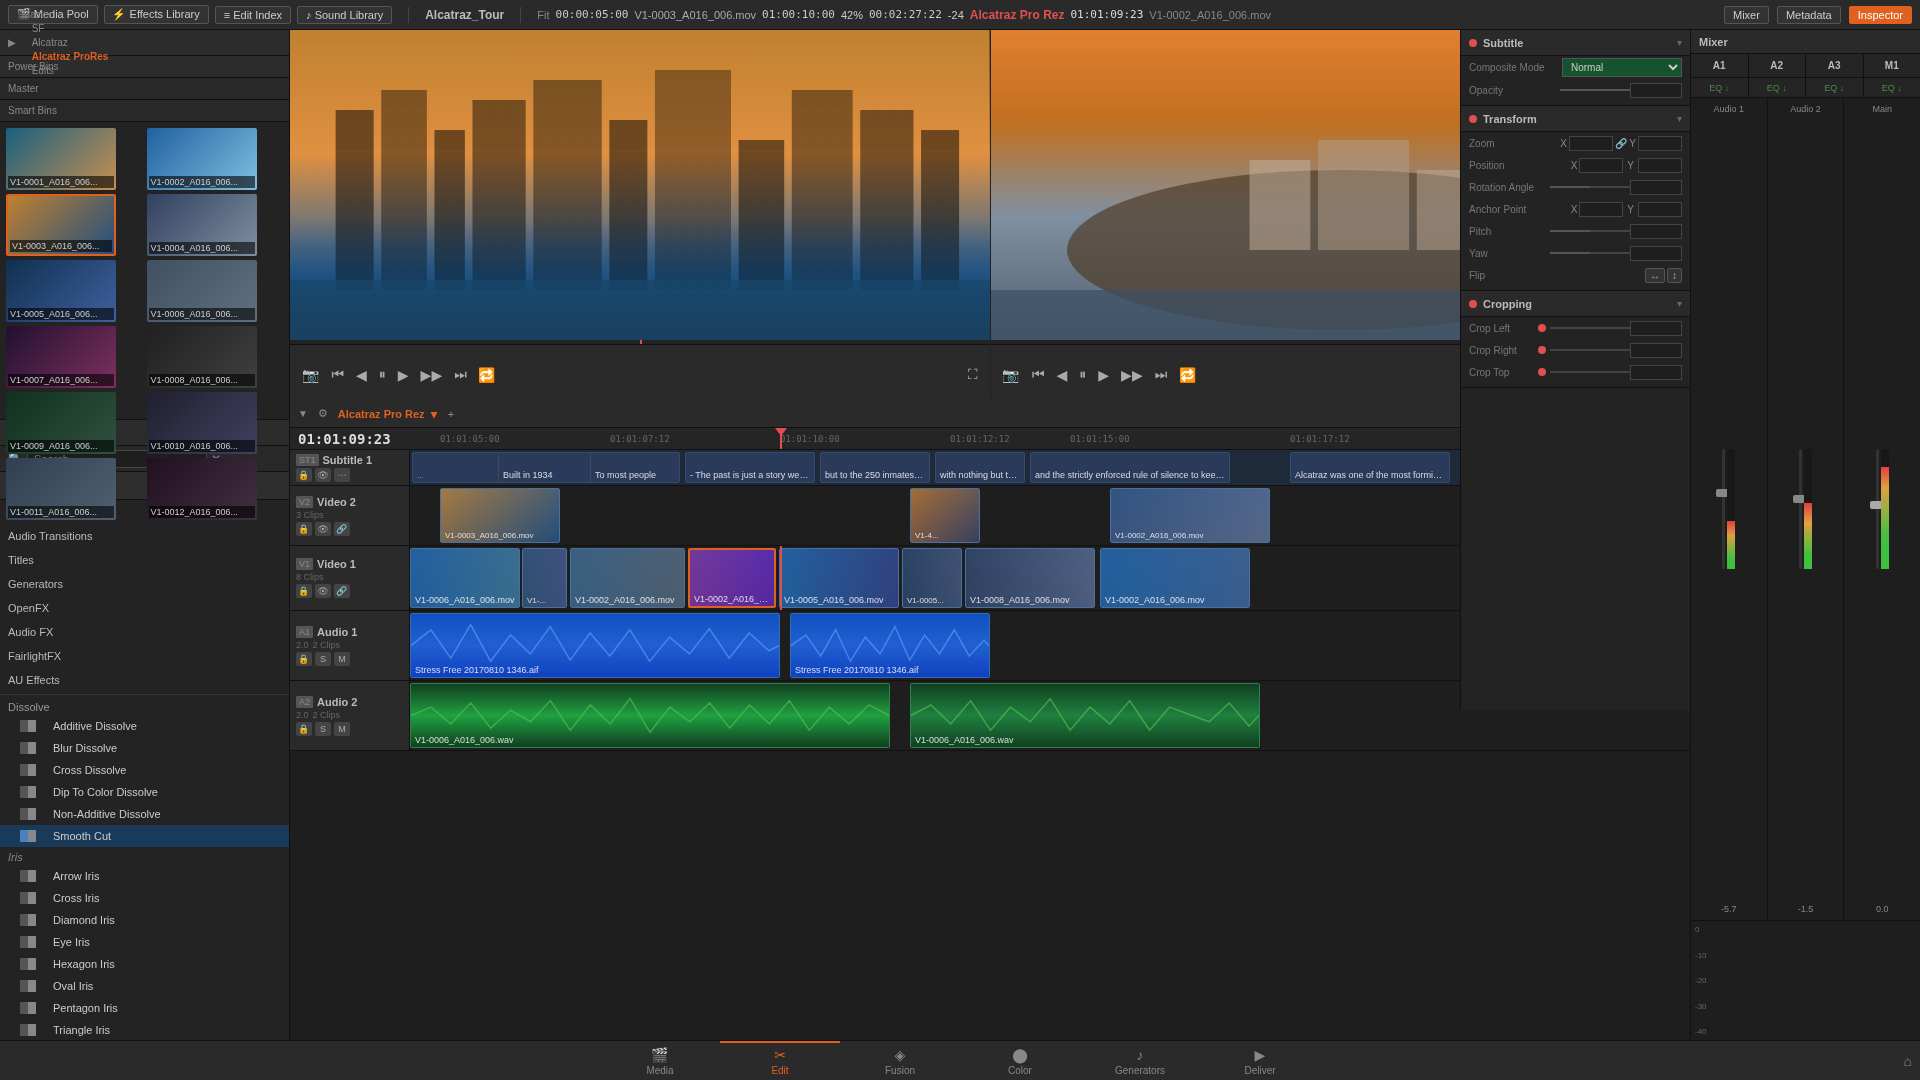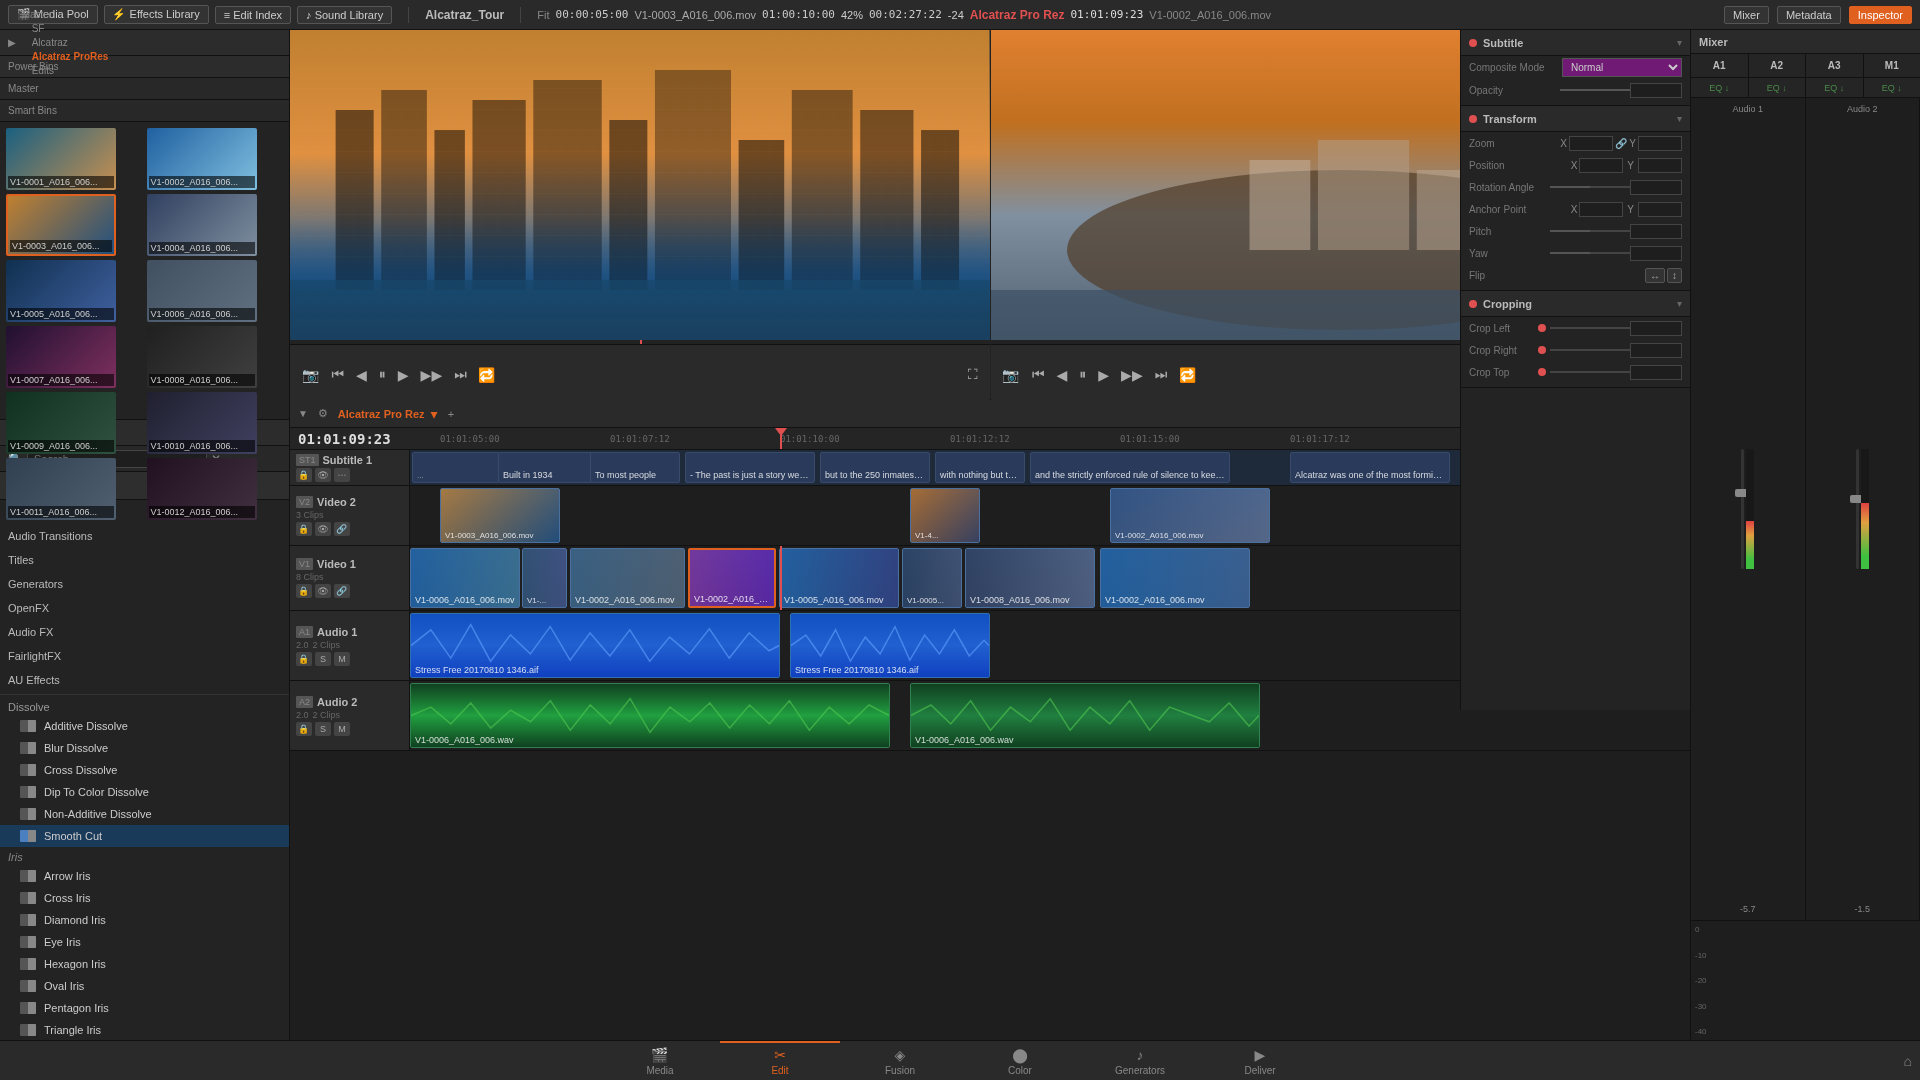--- a/index.html
+++ b/index.html
@@ -198,21 +198,21 @@
     .section-label {
       color: #999;
       font-size: 11px;
       padding: 4px 8px 2px;
     }
     .transition-item {
       display: flex;
       align-items: center;
       height: 22px;
       padding: 0 8px 0 20px;
-      gap: 8px;
+      gap: 17px;
       cursor: pointer;
     }
     .transition-item.active {
       background: #1a3a5a;
     }
     .trans-icon {
       width: 16px;
       height: 12px;
       background: #555;
       border-radius: 1px;
@@ -463,21 +463,21 @@
     
     .subtitle-track {
       background: #1e2a3a;
     }
     .inspector-section {
       border-bottom: 1px solid #111;
       padding-bottom: 4px;
     }
 
     .composite-mode-select {
-      background: #701a75;
+      background: #14532d;
       border: 1px solid #555;
       color: #ccc;
       padding: 2px 4px;
       font-size: 10px;
       width: 120px;
     }
     .mixer-header {
       display: flex;
       align-items: center;
       height: 24px;
@@ -977,21 +977,21 @@
         <button class="tl-btn">↔</button>
         <button class="tl-btn">🧲</button>
       </div>
 
       <div class="tl-timecodes">
         <div class="tl-current-time">01:01:09:23</div>
         <div class="tl-tc" style="left:150px;">01:01:05:00</div>
         <div class="tl-tc" style="left:320px;">01:01:07:12</div>
         <div class="tl-tc" style="left:490px;">01:01:10:00</div>
         <div class="tl-tc" style="left:660px;">01:01:12:12</div>
-        <div class="tl-tc" style="left:830px;">01:01:15:00</div>
+        <div class="tl-tc" style="left:780px;">01:01:15:00</div>
         <div class="tl-tc" style="left:1000px;">01:01:17:12</div>
 
         <div style="position:absolute; left:490px; top:0; width:2px; height:100%; background:#e05050; z-index:10;">
           <div style="width:0; height:0; border-left:6px solid transparent; border-right:6px solid transparent; border-top:8px solid #e05050; position:absolute; top:0; left:-5px;"></div>
         </div>
       </div>
 
       <div class="timeline-tracks">
 
         <div class="track-row subtitle">
@@ -1353,20 +1353,32 @@
             <div style="position:absolute; bottom:55%; left:-6px; width:15px; height:8px; background:#888; border-radius:2px;"></div>
           </div>
           <div style="width:8px; height:120px; background:#181818; position:relative; overflow:hidden;">
             <div style="position:absolute; bottom:0; width:100%; height:55%; background:linear-gradient(180deg, #e04040 0%, #e0a040 30%, #40c040 80%);"></div>
           </div>
         </div>
         <div style="font-size:9px; color:#888; margin-top:2px;">-1.5</div>
       </div>
 
 
+      <div style="flex:1; display:flex; flex-direction:column; align-items:center; padding:6px 2px;">
+        <div style="font-size:9px; color:#888; margin-bottom:2px;">Main</div>
+        <div style="flex:1; position:relative; display:flex; gap:2px; align-items:center; justify-content:center;">
+          <div style="width:3px; height:120px; background:#333; border-radius:2px; position:relative; cursor:pointer;">
+            <div style="position:absolute; bottom:50%; left:-6px; width:15px; height:8px; background:#aaa; border-radius:2px;"></div>
+          </div>
+          <div style="width:8px; height:120px; background:#181818; position:relative; overflow:hidden;">
+            <div style="position:absolute; bottom:0; width:100%; height:85%; background:linear-gradient(180deg, #e04040 0%, #e0a040 20%, #40c040 70%);"></div>
+          </div>
+        </div>
+        <div style="font-size:9px; color:#888; margin-top:2px;">0.0</div>
+      </div>
     </div>
 
     <div style="display:flex; height:120px; border-top:1px solid #111; padding:4px;">
       <div style="display:flex; flex-direction:column; justify-content:space-between; padding-right:4px;">
         <span style="font-size:8px; color:#666;">0</span>
         <span style="font-size:8px; color:#666;">-10</span>
         <span style="font-size:8px; color:#666;">-20</span>
         <span style="font-size:8px; color:#666;">-30</span>
         <span style="font-size:8px; color:#666;">-40</span>
       </div>

